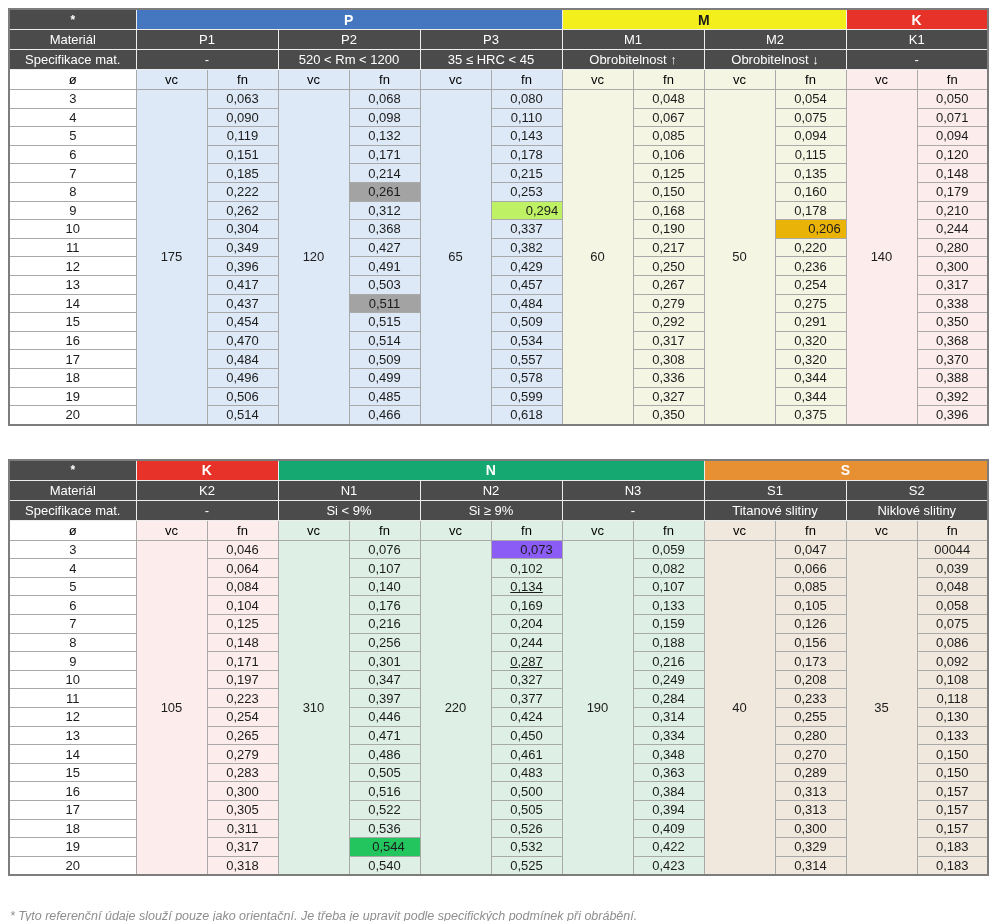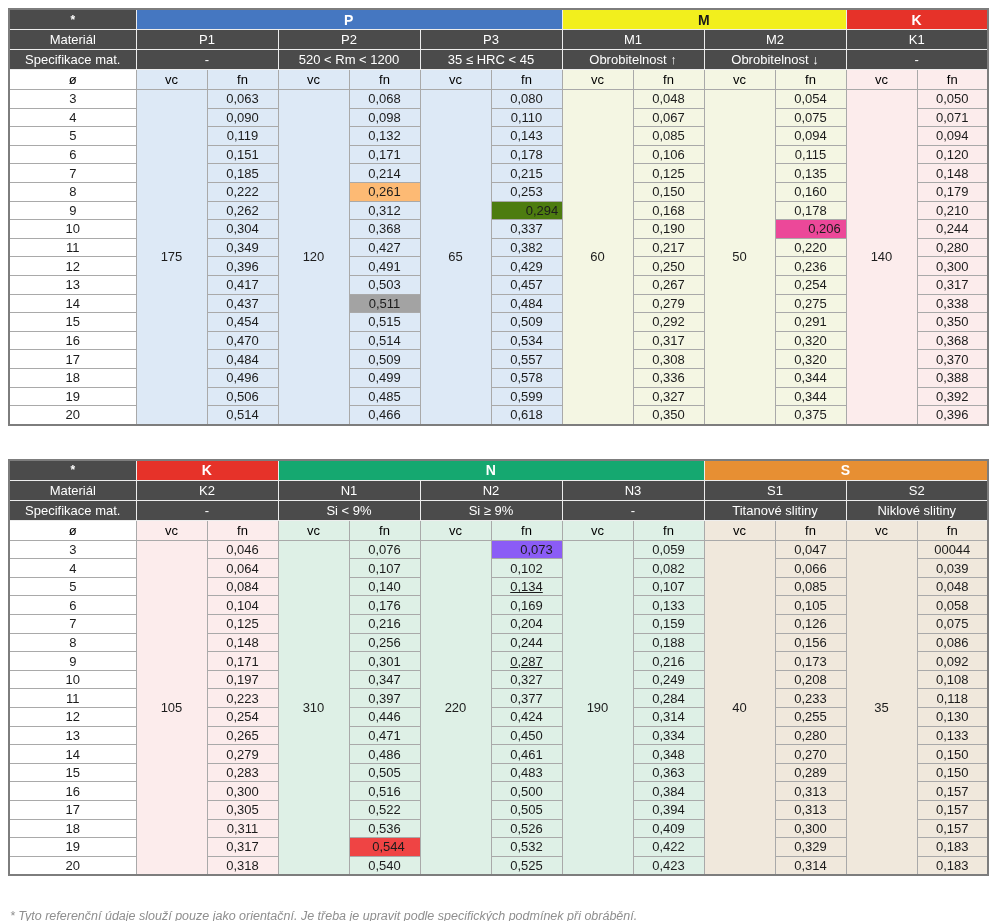--- a/index.html
+++ b/index.html
@@ -156,42 +156,42 @@
             <td class="fn-val" style="background: rgb(221, 233, 246);">0,185</td>
             <td class="fn-val" style="background: rgb(221, 233, 246);">0,214</td>
             <td class="fn-val" style="background: rgb(221, 233, 246);">0,215</td>
             <td class="fn-val" style="background: rgb(244, 246, 227);">0,125</td>
             <td class="fn-val" style="background: rgb(244, 246, 227);">0,135</td>
             <td class="fn-val" style="background: rgb(252, 236, 236);">0,148</td>
           </tr>
           <tr>
             <td class="diam">8</td>
             <td class="fn-val" style="background: rgb(221, 233, 246);">0,222</td>
-            <td class="fn-val" style="background: #fdba74;">0,261</td>
+            <td class="fn-val" style="background: #a3a3a3;">0,261</td>
             <td class="fn-val" style="background: rgb(221, 233, 246);">0,253</td>
             <td class="fn-val" style="background: rgb(244, 246, 227);">0,150</td>
             <td class="fn-val" style="background: rgb(244, 246, 227);">0,160</td>
             <td class="fn-val" style="background: rgb(252, 236, 236);">0,179</td>
           </tr>
           <tr>
             <td class="diam">9</td>
             <td class="fn-val" style="background: rgb(221, 233, 246);">0,262</td>
             <td class="fn-val" style="background: rgb(221, 233, 246);">0,312</td>
-            <td class="fn-val" style="background: #4d7c0f; padding-left: 31px;">0,294</td>
+            <td class="fn-val" style="background: #bef264; padding-left: 31px;">0,294</td>
             <td class="fn-val" style="background: rgb(244, 246, 227);">0,168</td>
             <td class="fn-val" style="background: rgb(244, 246, 227);">0,178</td>
             <td class="fn-val" style="background: rgb(252, 236, 236);">0,210</td>
           </tr>
           <tr>
             <td class="diam">10</td>
             <td class="fn-val" style="background: rgb(221, 233, 246);">0,304</td>
             <td class="fn-val" style="background: rgb(221, 233, 246);">0,368</td>
             <td class="fn-val" style="background: rgb(221, 233, 246);">0,337</td>
             <td class="fn-val" style="background: rgb(244, 246, 227);">0,190</td>
-            <td class="fn-val" style="background: #ec4899; padding-left: 28px;">0,206</td>
+            <td class="fn-val" style="background: #eab308; padding-left: 28px;">0,206</td>
             <td class="fn-val" style="background: rgb(252, 236, 236);">0,244</td>
           </tr>
           <tr>
             <td class="diam">11</td>
             <td class="fn-val" style="background: rgb(221, 233, 246);">0,349</td>
             <td class="fn-val" style="background: rgb(221, 233, 246);">0,427</td>
             <td class="fn-val" style="background: rgb(221, 233, 246);">0,382</td>
             <td class="fn-val" style="background: rgb(244, 246, 227);">0,217</td>
             <td class="fn-val" style="background: rgb(244, 246, 227);">0,220</td>
             <td class="fn-val" style="background: rgb(252, 236, 236);">0,280</td>
@@ -483,21 +483,21 @@
             <td class="fn-val" style="background: rgb(252, 236, 236);">0,311</td>
             <td class="fn-val" style="background: rgb(222, 240, 230);">0,536</td>
             <td class="fn-val" style="background: rgb(222, 240, 230);">0,526</td>
             <td class="fn-val" style="background: rgb(222, 240, 230);">0,409</td>
             <td class="fn-val" style="background: rgb(240, 232, 220);">0,300</td>
             <td class="fn-val" style="background: rgb(240, 232, 220);">0,157</td>
           </tr>
           <tr>
             <td class="diam">19</td>
             <td class="fn-val" style="background: rgb(252, 236, 236);">0,317</td>
-            <td class="fn-val" style="background: #ef4444; padding-left: 8px;">0,544</td>
+            <td class="fn-val" style="background: #22c55e; padding-left: 8px;">0,544</td>
             <td class="fn-val" style="background: rgb(222, 240, 230);">0,532</td>
             <td class="fn-val" style="background: rgb(222, 240, 230);">0,422</td>
             <td class="fn-val" style="background: rgb(240, 232, 220);">0,329</td>
             <td class="fn-val" style="background: rgb(240, 232, 220);">0,183</td>
           </tr>
           <tr>
             <td class="diam">20</td>
             <td class="fn-val" style="background: rgb(252, 236, 236);">0,318</td>
             <td class="fn-val" style="background: rgb(222, 240, 230);">0,540</td>
             <td class="fn-val" style="background: rgb(222, 240, 230);">0,525</td>

